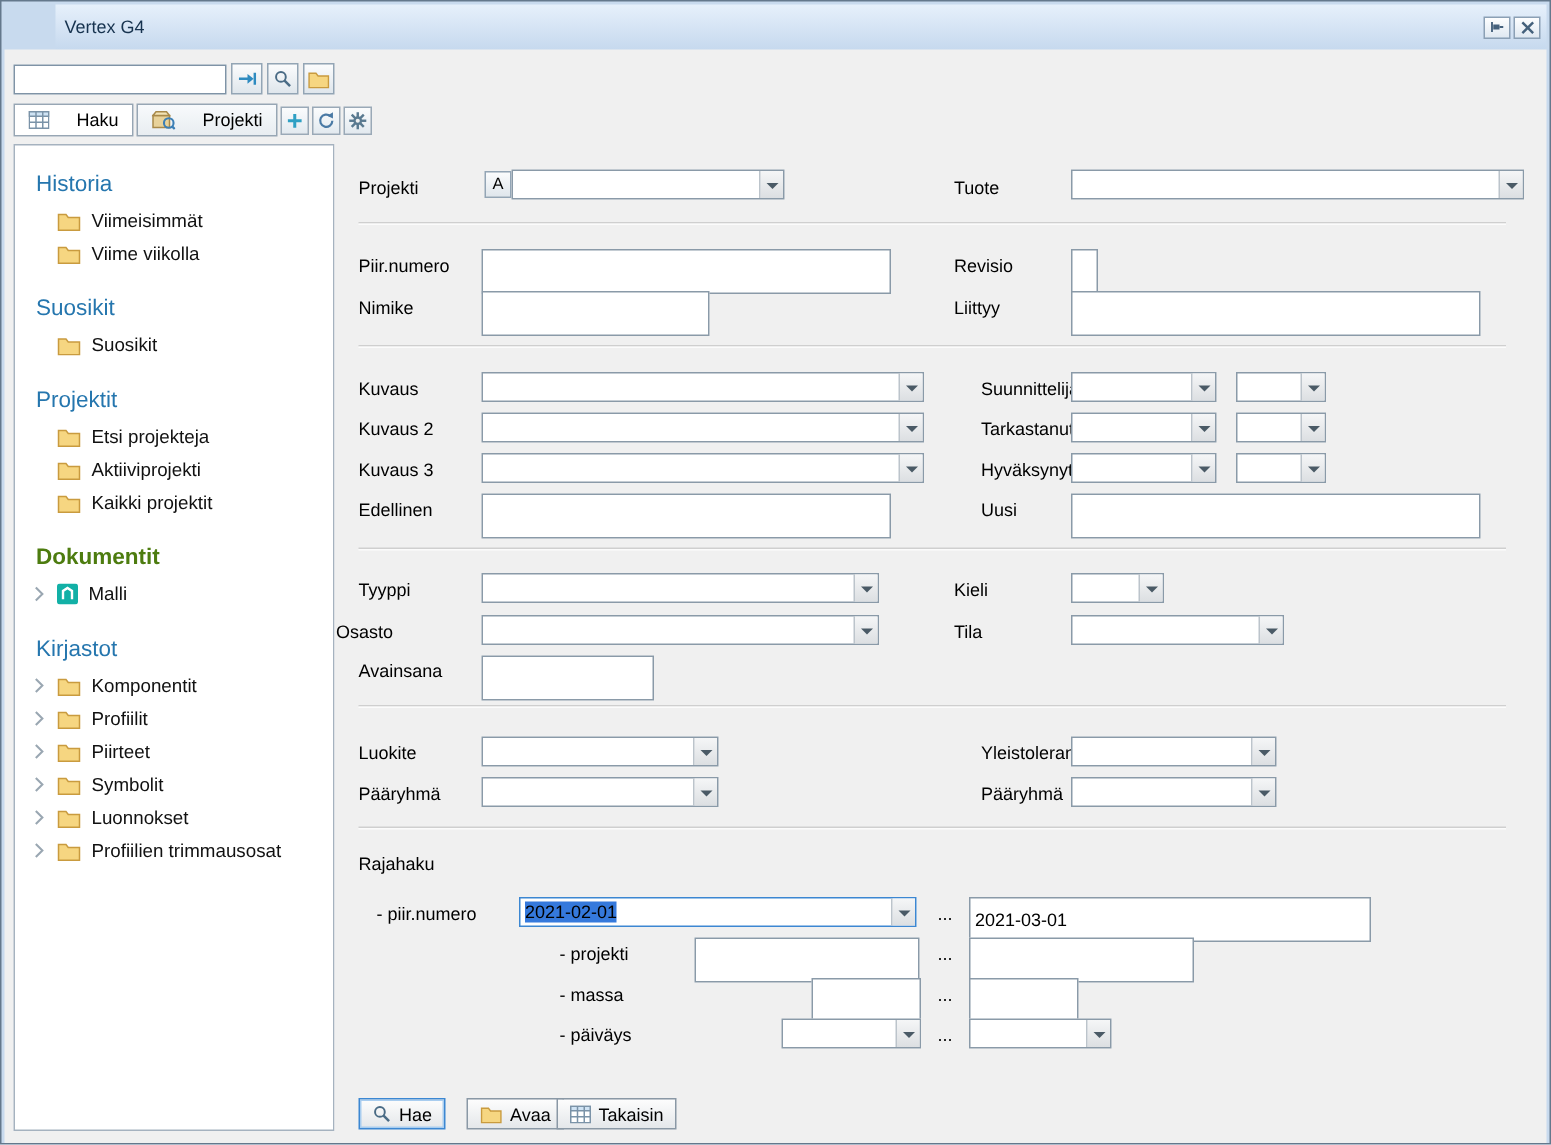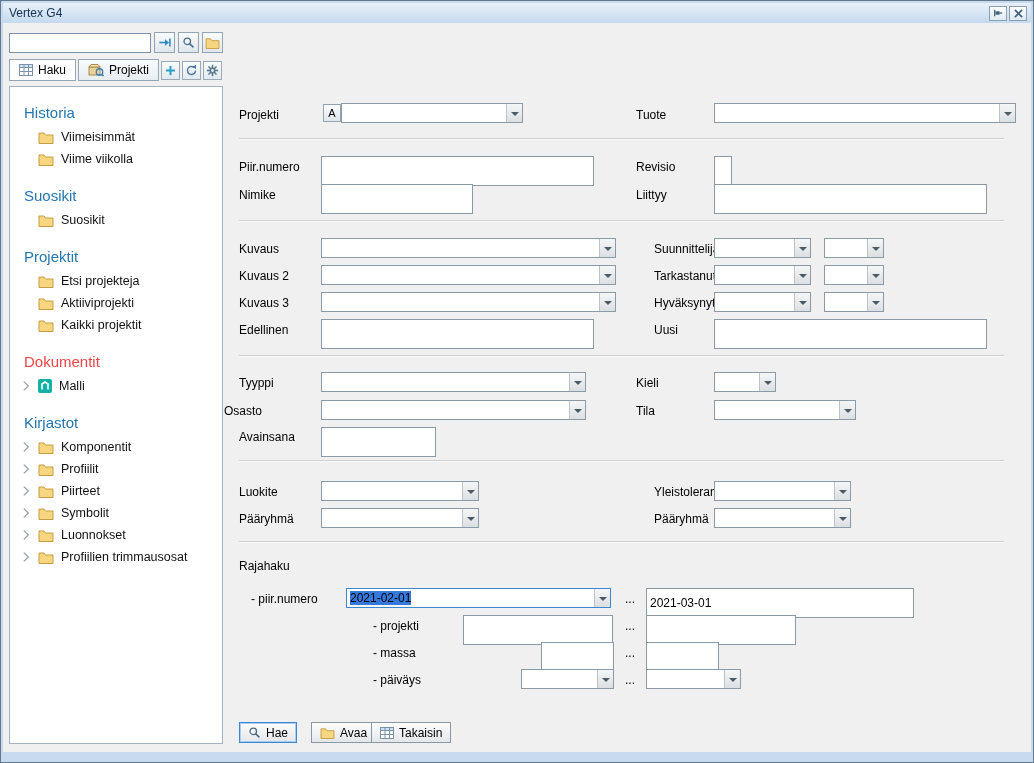--- a/index.html
+++ b/index.html
@@ -3,52 +3,52 @@
 <meta charset="utf-8">
 <style>
   * { box-sizing: border-box; margin:0; padding:0; }
   html,body { width:1034px; height:763px; }
   body { font-family:"Liberation Sans", sans-serif; background:#9db2c6; }
 
   .window { position:relative; width:1034px; height:763px;
             border:1px solid #64788c; background:#c8daee; padding:2px; }
 
   
-  .titlebar { height:20px; display:flex; align-items:center; padding:0 4px 0 6px;
-              background:linear-gradient(#e6f0fb, #c6d9ee); }
+  .titlebar { height:30px; display:flex; align-items:center; padding:0 4px 0 6px;
+              background:linear-gradient(#e6f0fb, #c6d9ee);margin-left:34px; }
   .titlebar-title { font-size:12px; color:#17334f; flex:1; }
   .tb-btn { width:18px; height:15px; margin-left:2px; border:1px solid #8ba0b5;
             background:linear-gradient(#fdfeff,#dfe8f1); display:flex;
             align-items:center; justify-content:center; cursor:pointer; }
 
   
   .content { background:#f0f0f0; height:729px; }
 
   .toolbar { display:flex; align-items:center; gap:3px; padding:9px 0 3px 6px; }
   .search-box { width:142px; height:20px; border:1px solid #7f93a6; background:#fff;
                 font-size:12px; padding:1px 4px; font-family:inherit; }
   .tool-btn { width:21px; height:21px; border:1px solid #93a5b5;
               background:linear-gradient(#fbfcfd,#dfe6ec); display:flex;
               align-items:center; justify-content:center; cursor:pointer; }
 
   .tabbar { display:flex; align-items:center; gap:2px; padding:3px 0 3px 6px; height:28px; }
-  .tab { height:22px; display:flex; align-items:center; gap:5px; padding:0 9px;
+  .tab { height:22px; display:flex; align-items:center; gap:18px; padding:0 9px;
          border:1px solid #97a6b4; font-size:12px; cursor:pointer; }
   .tab.active { background:#ffffff; }
   .tab.inactive { background:linear-gradient(#f8fafc,#e8edf1); }
   .mini-btn { width:19px; height:19px; border:1px solid #9aa9b7;
               background:linear-gradient(#fbfcfd,#e2e9ef); display:flex;
               align-items:center; justify-content:center; cursor:pointer; }
 
   .body { display:flex; margin:2px 6px 0 6px; height:658px; }
 
   
   .sidebar { width:214px; background:#fff; border:1px solid #a5b2bf; overflow:hidden; }
   .tree-section { margin:17px 0 5px 14px; font-size:15px; color:#2576ae; }
-  .tree-section.bold { font-weight:normal; color:#ef4444; }
+  .tree-section.bold { font-weight:bold; color:#4d7c0f; }
   .tree-item { height:22px; display:flex; align-items:center; gap:7px;
                font-size:12.5px; color:#111; cursor:pointer; padding-left:28px; }
   .tree-item.expandable { padding-left:13px; }
   .chev { display:flex; width:8px; }
   .sel-box { display:flex; align-items:center; gap:7px; background:#cfe8fb;
              border:1px solid #79bcf0; padding:1px 5px 1px 2px; }
 
   
   .form-area { position:relative; flex:1; background:#f0f0f0; }
   .lbl { position:absolute; font-size:12px; color:#000; white-space:nowrap; }

